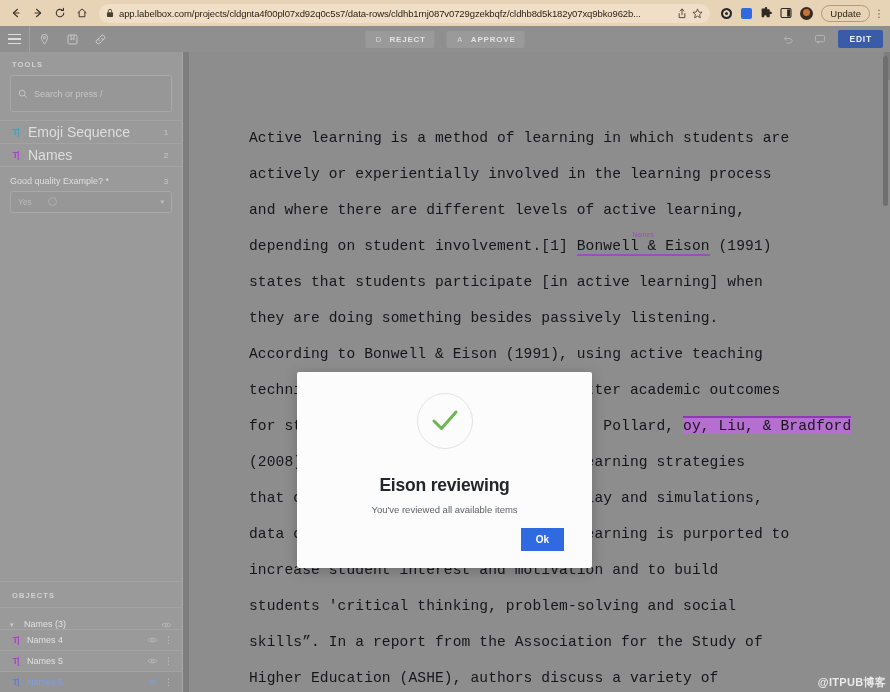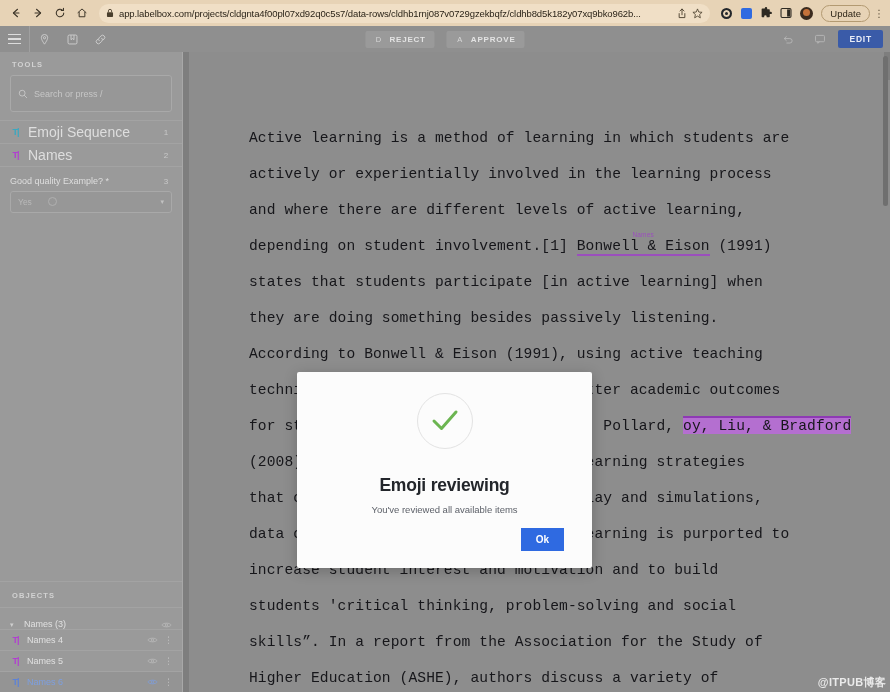--- a/index.html
+++ b/index.html
@@ -594,20 +594,20 @@
     <div id="doc-scroll"></div>
   </div>
 
   <div id="modal-overlay">
     <div id="modal">
       <div id="check-circle">
         <svg width="34" height="30" viewBox="0 0 34 30">
             <path d="M6 15 L13.5 22.5 L28 6" stroke="#6cb551" stroke-width="3" fill="none" stroke-linecap="round" stroke-linejoin="round"></path>
           </svg>
       </div>
-      <div id="modal-title">Emoji reviewing</div>
+      <div id="modal-title">Eison reviewing</div>
       <div id="modal-sub">You've reviewed all available items</div>
       <div id="modal-ok">Ok</div>
     </div>
   </div>
 
   <div id="watermark">@ITPUB博客</div>
 </div>
 
 </body></html>

